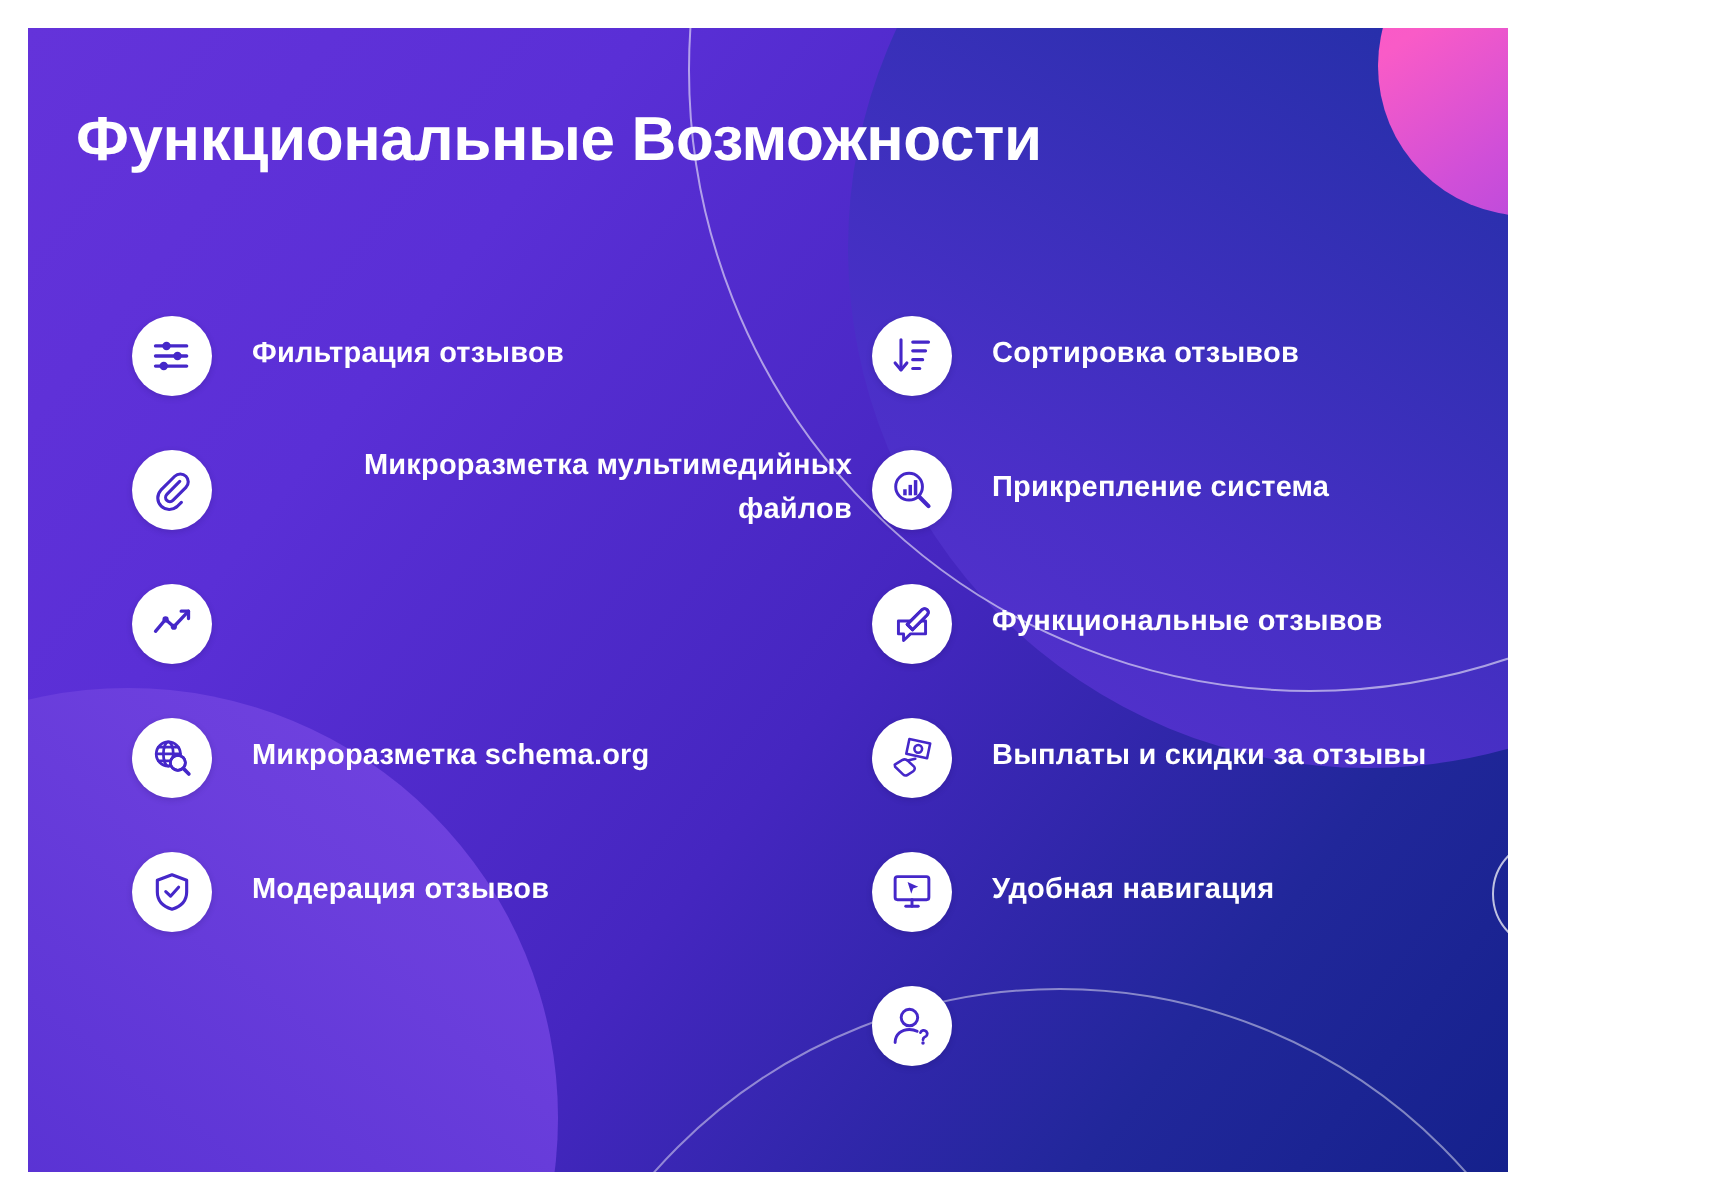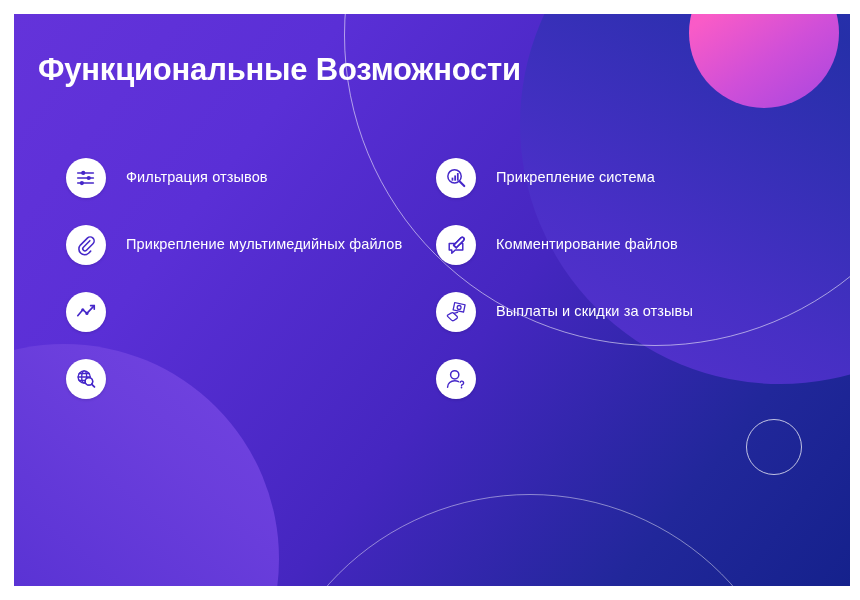--- a/index.html
+++ b/index.html
@@ -11,21 +11,21 @@
     width: 860px;
     height: 600px;
     overflow: hidden;
     font-family: "Liberation Sans", sans-serif;
   }
 
   #slide {
     position: absolute;
     left: 14px;
     top: 14px;
-    width: 836px;
+    width: 740px;
     height: 572px;
     overflow: hidden;
     background: linear-gradient(128deg, #6433da 0%, #5a2fd6 26%, #4526c0 56%, #21279a 82%, #15218c 100%);
     text-align: right;
   }
 
   
   .deco { position: absolute; pointer-events: none; }
 
   
@@ -120,21 +120,21 @@
     align-items: center;
     justify-content: center;
     box-shadow: 0 1px 3px rgba(20,10,70,0.18);
   }
   .icon-badge svg { display: block; }
 
   .feature-label {
     margin-left: 20px;
     color: #ffffff;
     font-size: 14.5px;
-    font-weight: normal;
+    font-weight: bold;
     line-height: 1.45;
     letter-spacing: 0.1px;
     max-width: 300px;
   }
 </style>
 </head>
 <body>
 
 <div id="slide">
 
@@ -164,21 +164,21 @@
         </span>
         <span class="feature-label">Фильтрация отзывов</span>
       </div>
 
       <div class="feature-row">
         <span class="icon-badge">
           <svg width="22" height="22" viewBox="0 0 24 24" fill="none" stroke="#4527c9" stroke-width="1.7" stroke-linecap="round" stroke-linejoin="round">
             <path d="M16.2 7.3 L9.2 14.4 a2.3 2.3 0 0 0 3.3 3.3 l7.1-7.1 a4.3 4.3 0 0 0-6.1-6.1 l-7.6 7.6 a6.3 6.3 0 0 0 8.9 8.9 l2.3-2.3"></path>
           </svg>
         </span>
-        <span class="feature-label">Прикрепление мультимедийных файлов</span>
+        <span class="feature-label">Микроразметка мультимедийных файлов</span>
       </div>
 
       <div class="feature-row">
         <span class="icon-badge">
           <svg width="22" height="22" viewBox="0 0 24 24" fill="none" stroke="#4527c9" stroke-width="1.8" stroke-linecap="round" stroke-linejoin="round">
             <polyline points="3,16 8.5,9.5 13,13.5 21,5"></polyline>
             <polyline points="17,5 21,5 21,9"></polyline>
             <circle cx="8.5" cy="9.5" r="1.7" fill="#4527c9" stroke="none"></circle>
             <circle cx="13" cy="13.5" r="1.7" fill="#4527c9" stroke="none"></circle>
           </svg>
@@ -191,28 +191,51 @@
             <circle cx="10" cy="9.8" r="6.6"></circle>
             <ellipse cx="10" cy="9.8" rx="2.7" ry="6.6"></ellipse>
             <line x1="3.4" y1="9.8" x2="16.6" y2="9.8"></line>
             <line x1="4.6" y1="6" x2="15.4" y2="6"></line>
             <line x1="4.6" y1="13.6" x2="15.4" y2="13.6"></line>
             <circle cx="15.2" cy="14.6" r="4.1" fill="#ffffff"></circle>
             <circle cx="15.2" cy="14.6" r="4.1"></circle>
             <line x1="18.3" y1="17.8" x2="21.2" y2="20.7" stroke-width="2"></line>
           </svg>
         </span>
-      </div>
-
+        <span class="feature-label">Микроразметка schema.org</span>
+      </div>
+
+      <div class="feature-row">
+        <span class="icon-badge">
+          <svg width="22" height="22" viewBox="0 0 24 24" fill="none" stroke="#4527c9" stroke-width="1.7" stroke-linecap="round" stroke-linejoin="round">
+            <path d="M12 2.6 L20 5.6 V12 c0 5-3.4 8-8 9.4 C7.4 20 4 17 4 12 V5.6 Z"></path>
+            <polyline points="8.6,11.8 11.2,14.3 15.6,9.4"></polyline>
+          </svg>
+        </span>
+        <span class="feature-label">Модерация отзывов</span>
+      </div>
 
 
     </div>
 
     <div class="column" id="column-right">
 
+      <div class="feature-row">
+        <span class="icon-badge">
+          <svg width="22" height="22" viewBox="0 0 24 24" fill="none" stroke="#4527c9" stroke-width="1.7" stroke-linecap="round" stroke-linejoin="round">
+            <line x1="6" y1="3.2" x2="6" y2="19.4"></line>
+            <polyline points="2.8,15.8 6,19.6 9.2,15.8"></polyline>
+            <line x1="12.4" y1="4.4" x2="21" y2="4.4"></line>
+            <line x1="12.4" y1="9.2" x2="19.4" y2="9.2"></line>
+            <line x1="12.4" y1="14" x2="17.8" y2="14"></line>
+            <line x1="12.4" y1="18.8" x2="16.2" y2="18.8"></line>
+          </svg>
+        </span>
+        <span class="feature-label">Сортировка отзывов</span>
+      </div>
 
       <div class="feature-row">
         <span class="icon-badge">
           <svg width="22" height="22" viewBox="0 0 24 24" fill="none" stroke="#4527c9" stroke-width="1.6" stroke-linecap="round" stroke-linejoin="round">
             <circle cx="10.4" cy="10.2" r="7.3"></circle>
             <rect x="7.2" y="11.6" width="1.9" height="3.3" fill="#4527c9" stroke="none"></rect>
             <rect x="10.1" y="9.2" width="1.9" height="5.7" fill="#4527c9" stroke="none"></rect>
             <rect x="13" y="6.6" width="1.9" height="8.3" fill="#4527c9" stroke="none"></rect>
             <line x1="15.8" y1="15.6" x2="21" y2="20.8" stroke-width="2.3"></line>
           </svg>
@@ -222,35 +245,46 @@
 
       <div class="feature-row">
         <span class="icon-badge">
           <svg width="22" height="22" viewBox="0 0 24 24" fill="none" stroke="#4527c9" stroke-width="1.6" stroke-linecap="round" stroke-linejoin="round">
             <path d="M4.6 10.4 H19.4 V17.4 H11.2 L7.4 21 V17.4 H4.6 Z"></path>
             <path d="M9.4 12.2 L17.4 4.2 a2 2 0 0 1 2.9 2.9 L12.3 15.1 Z" fill="#ffffff"></path>
             <path d="M9.4 12.2 L17.4 4.2 a2 2 0 0 1 2.9 2.9 L12.3 15.1 Z"></path>
             <line x1="9.4" y1="12.2" x2="12.3" y2="15.1"></line>
           </svg>
         </span>
-        <span class="feature-label">Комментирование файлов</span>
+        <span class="feature-label">Функциональные отзывов</span>
       </div>
 
       <div class="feature-row">
         <span class="icon-badge">
           <svg width="22" height="22" viewBox="0 0 24 24" fill="none" stroke="#4527c9" stroke-width="1.4" stroke-linecap="round" stroke-linejoin="round">
             <rect x="9.6" y="2.8" width="11.6" height="8.2" transform="rotate(12 15.4 6.9)"></rect>
             <circle cx="15.4" cy="7" r="2.1"></circle>
             <path d="M2.6 15.6 L6.6 13.2 C7.8 12.5 9 12.8 9.8 13.6 L13 16.6 C13.8 17.4 13.6 18.6 12.7 19.2 L9.6 21.2 C8.8 21.7 7.8 21.6 7.1 20.9 L2.8 16.8 Z"></path>
             <path d="M9.6 13.4 L13.8 12.4"></path>
           </svg>
         </span>
         <span class="feature-label">Выплаты и скидки за отзывы</span>
       </div>
 
+      <div class="feature-row">
+        <span class="icon-badge">
+          <svg width="22" height="22" viewBox="0 0 24 24" fill="none" stroke="#4527c9" stroke-width="1.6" stroke-linecap="round" stroke-linejoin="round">
+            <rect x="2.8" y="3.6" width="18.4" height="12.6" rx="1.3"></rect>
+            <line x1="8.6" y1="19.8" x2="15.4" y2="19.8"></line>
+            <line x1="12" y1="16.2" x2="12" y2="19.8"></line>
+            <path d="M9.6 6.6 L15.4 9.1 L12.6 10.1 L11.6 12.9 Z" fill="#4527c9" stroke="none"></path>
+          </svg>
+        </span>
+        <span class="feature-label">Удобная навигация</span>
+      </div>
 
       <div class="feature-row">
         <span class="icon-badge">
           <svg width="22" height="22" viewBox="0 0 24 24" fill="none" stroke="#4527c9" stroke-width="1.6" stroke-linecap="round" stroke-linejoin="round">
             <circle cx="10.6" cy="7.4" r="4.5"></circle>
             <path d="M2.8 21 c0-4.4 3.5-7.1 7.8-7.1 c1.6 0 3 .35 4.2 1"></path>
             <path d="M16.6 15.6 a1.9 1.9 0 1 1 2.2 2.5 c-.6.3-.8.8-.8 1.4" stroke-width="1.5"></path>
             <line x1="18" y1="21.3" x2="18" y2="21.3" stroke-width="1.9"></line>
           </svg>
         </span>

